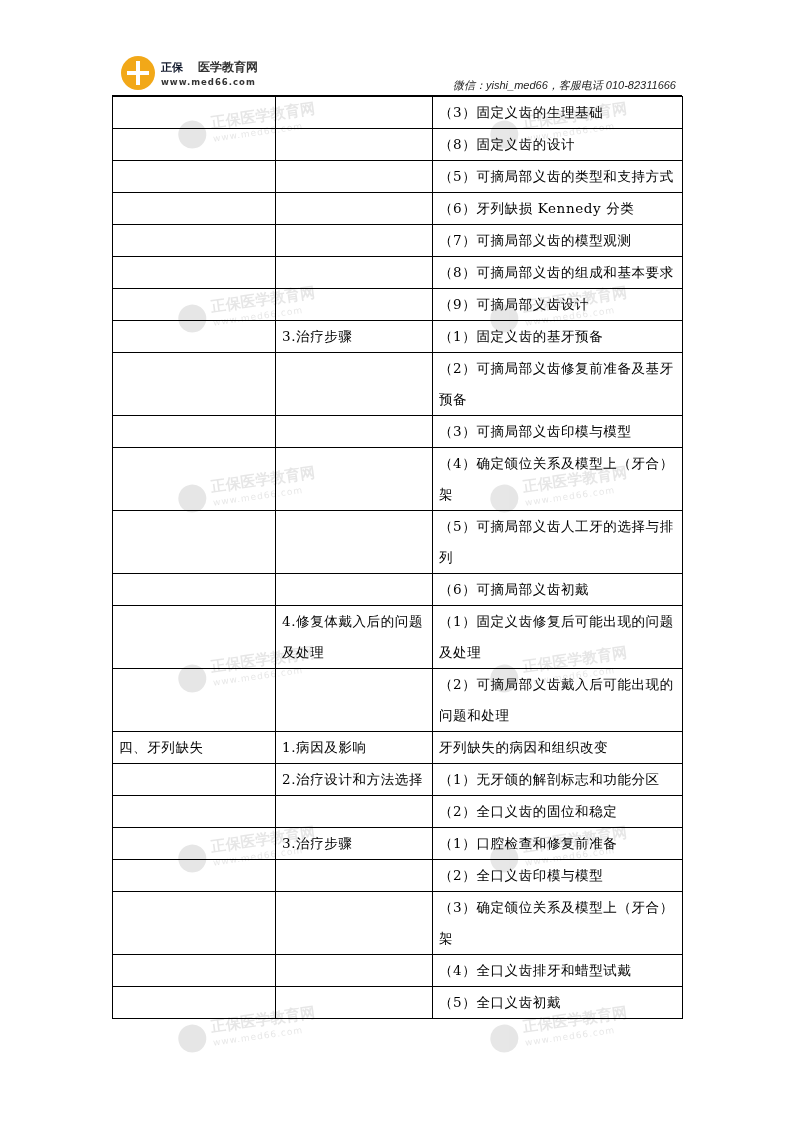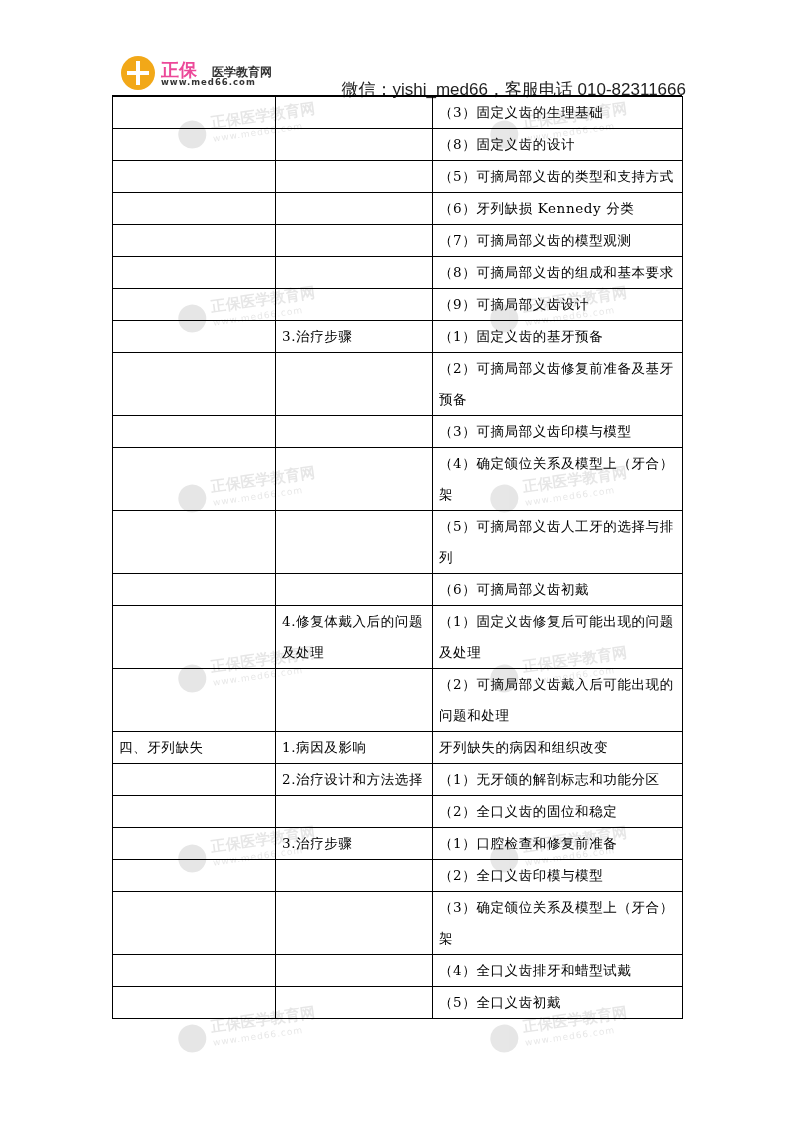--- a/index.html
+++ b/index.html
@@ -3,24 +3,24 @@
   <meta charset="utf-8">
   <style>
     html, body { margin: 0; padding: 0; background: #ffffff; }
     body { width: 793px; height: 1122px; position: relative; overflow: hidden; font-family: "DejaVu Serif", "Liberation Serif", serif; color: #000; }
     .header { position: absolute; left: 0; top: 0; width: 793px; height: 96px; }
     .logo { position: absolute; left: 121px; top: 56px; width: 160px; height: 36px; }
     .logo-circle { position: absolute; left: 0; top: 0; width: 34px; height: 34px; border-radius: 50%; background: #f2a818; }
     .logo-circle:before { content: ""; position: absolute; left: 15px; top: 5px; width: 4px; height: 24px; background: #fff; }
     .logo-circle:after { content: ""; position: absolute; left: 6px; top: 15px; width: 22px; height: 4px; background: #fff; }
     .logo-title { position: absolute; left: 40px; top: 2px; font-family: "DejaVu Sans", sans-serif; font-weight: bold; font-size: 14px; white-space: nowrap; }
-    .logo-title .a { color: #ec4899; font-size: 18px; }
+    .logo-title .a { color: #0f172a; font-size: 11px; }
     .logo-title .b { color: #333; font-size: 12px; padding-left: 15px; }
     .logo-url { position: absolute; left: 40px; top: 21px; font-family: "DejaVu Sans", sans-serif; font-weight: bold; font-size: 8.5px; letter-spacing: 1px; color: #333; }
-    .contact { position: absolute; right: 107px; top: 78px; font-family: "Liberation Sans", sans-serif; font-size: 17px; color: #222; white-space: nowrap; }
+    .contact { position: absolute; right: 117px; top: 78px; font-family: "Liberation Sans", sans-serif; font-size: 11px; color: #222; white-space: nowrap; font-style: italic; }
     .header-rule { position: absolute; left: 112px; top: 95px; width: 570px; height: 2px; background: #000; }
 
     table.outline { position: absolute; left: 112px; top: 96px; width: 570px; border-collapse: collapse; table-layout: fixed; }
     table.outline td { border: 1px solid #000; font-size: 13.5px; line-height: 31px; padding: 0 6px; vertical-align: top; letter-spacing: 0.6px; }
     table.outline col.c1 { width: 163px; }
     table.outline col.c2 { width: 157px; }
     table.outline col.c3 { width: 250px; }
     table.outline tr { height: 31.5px; }
 
     .wm { position: absolute; width: 150px; height: 40px; opacity: 0.14; pointer-events: none; transform: rotate(-8deg); }

